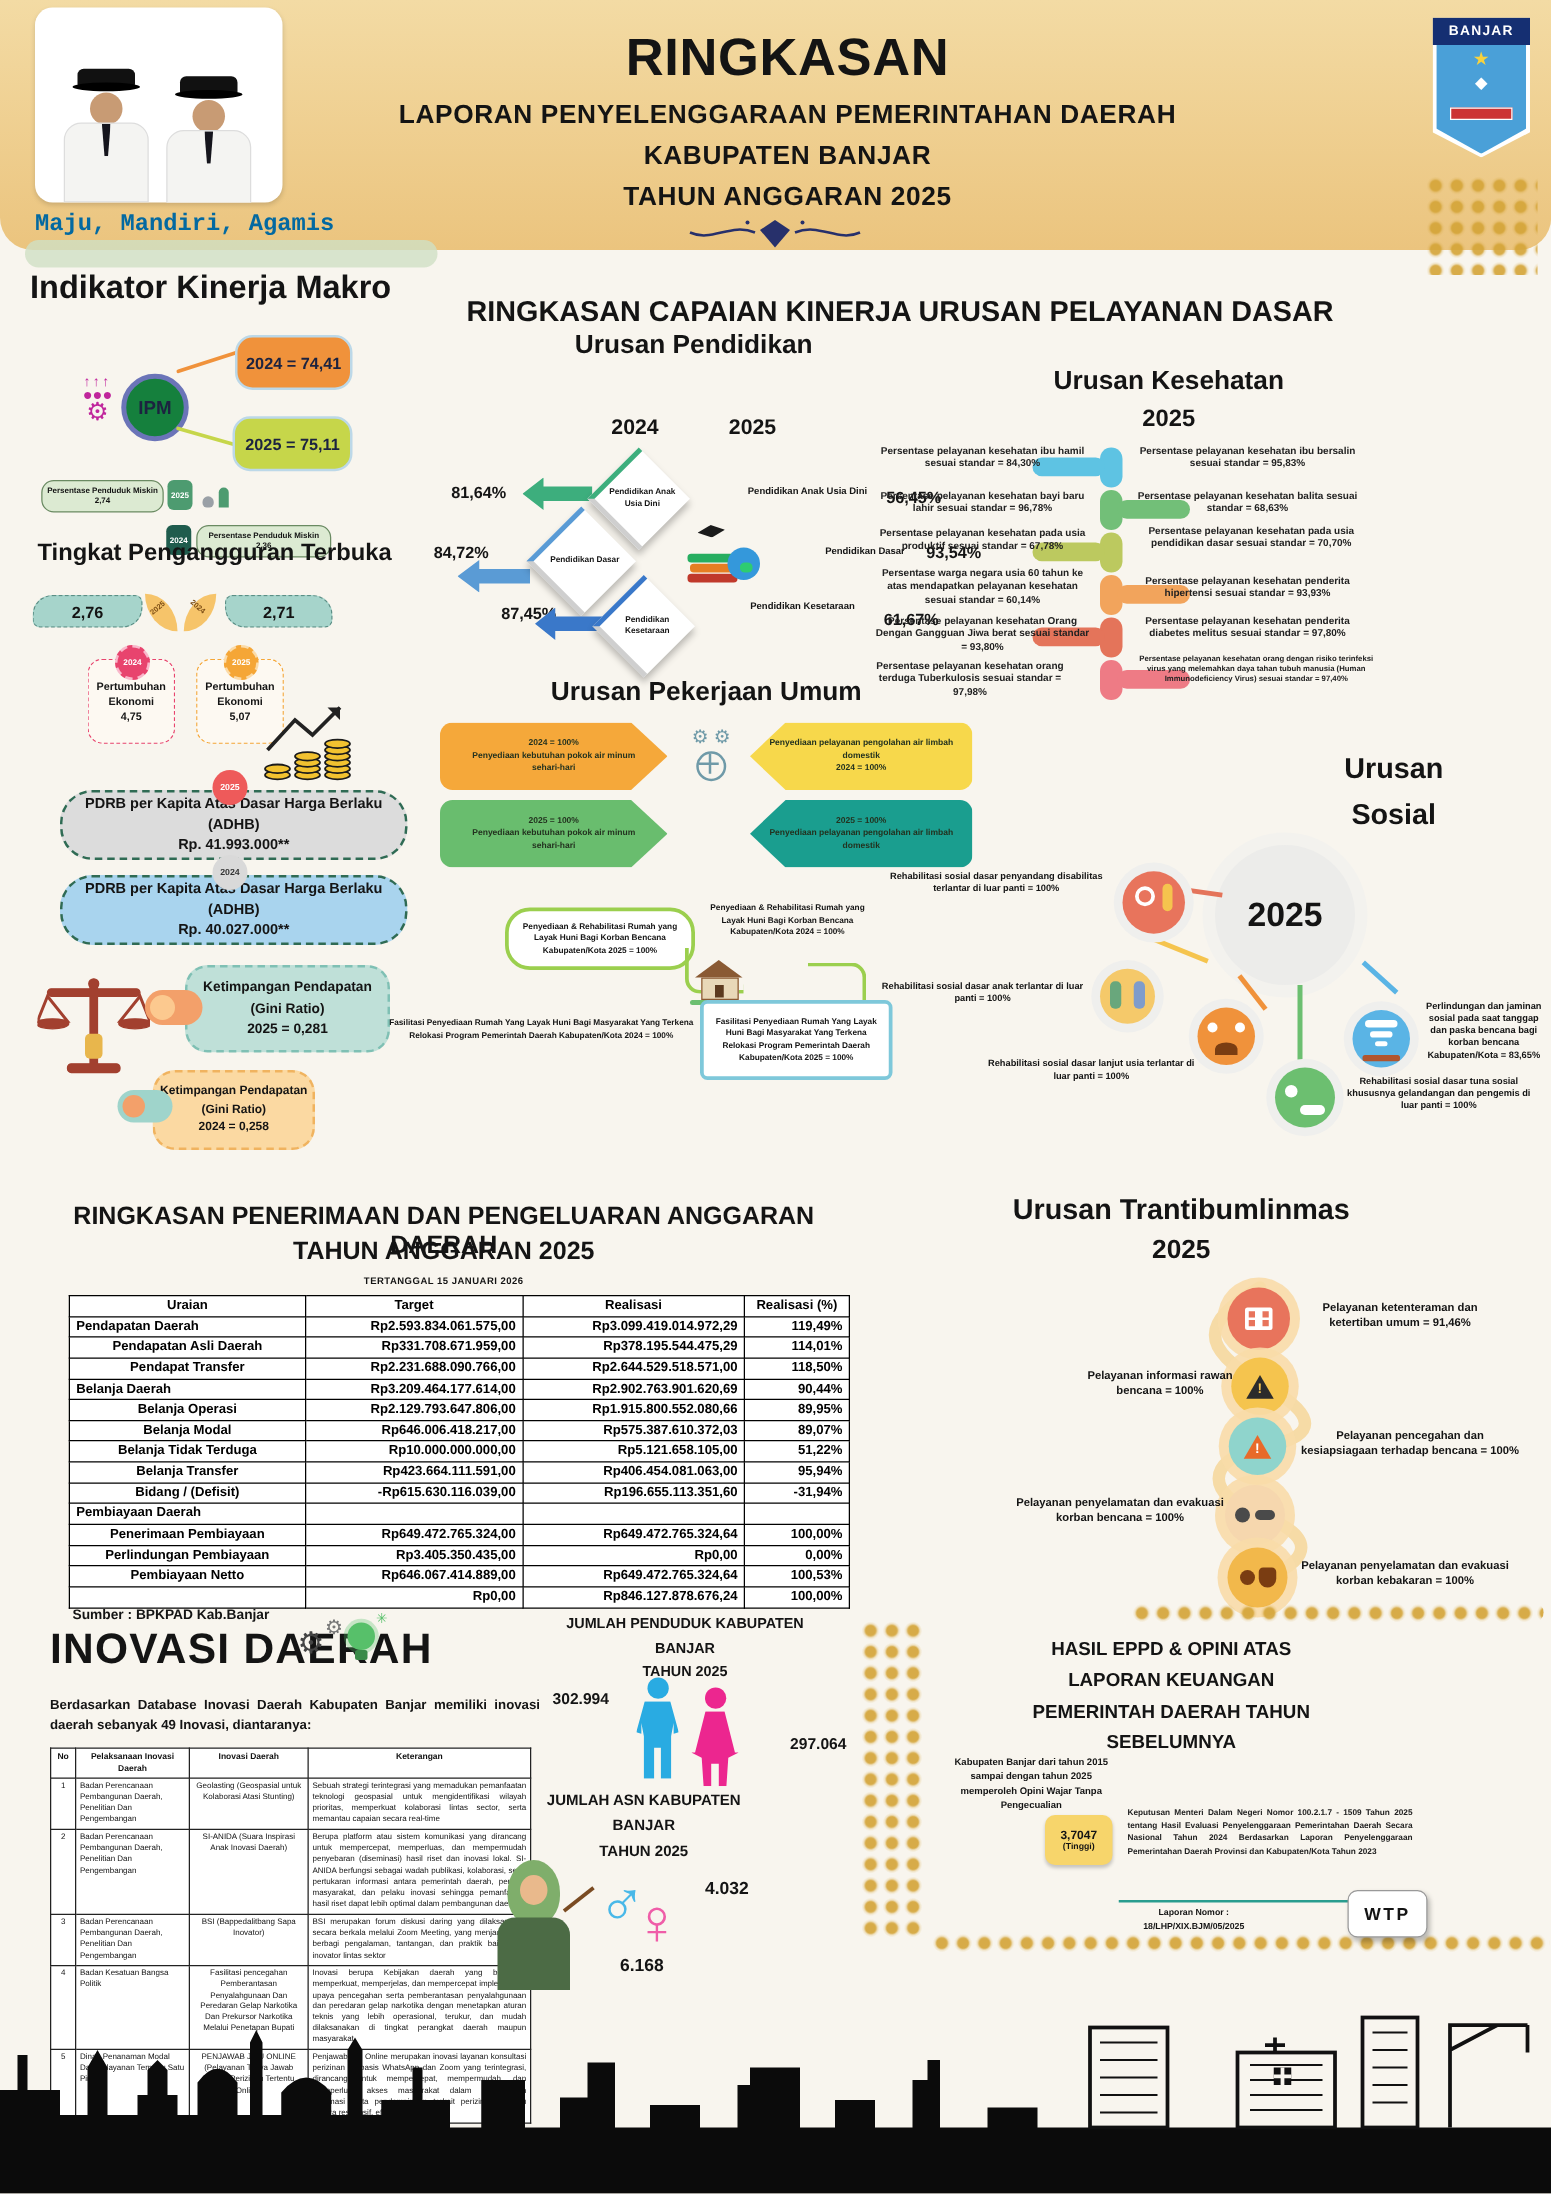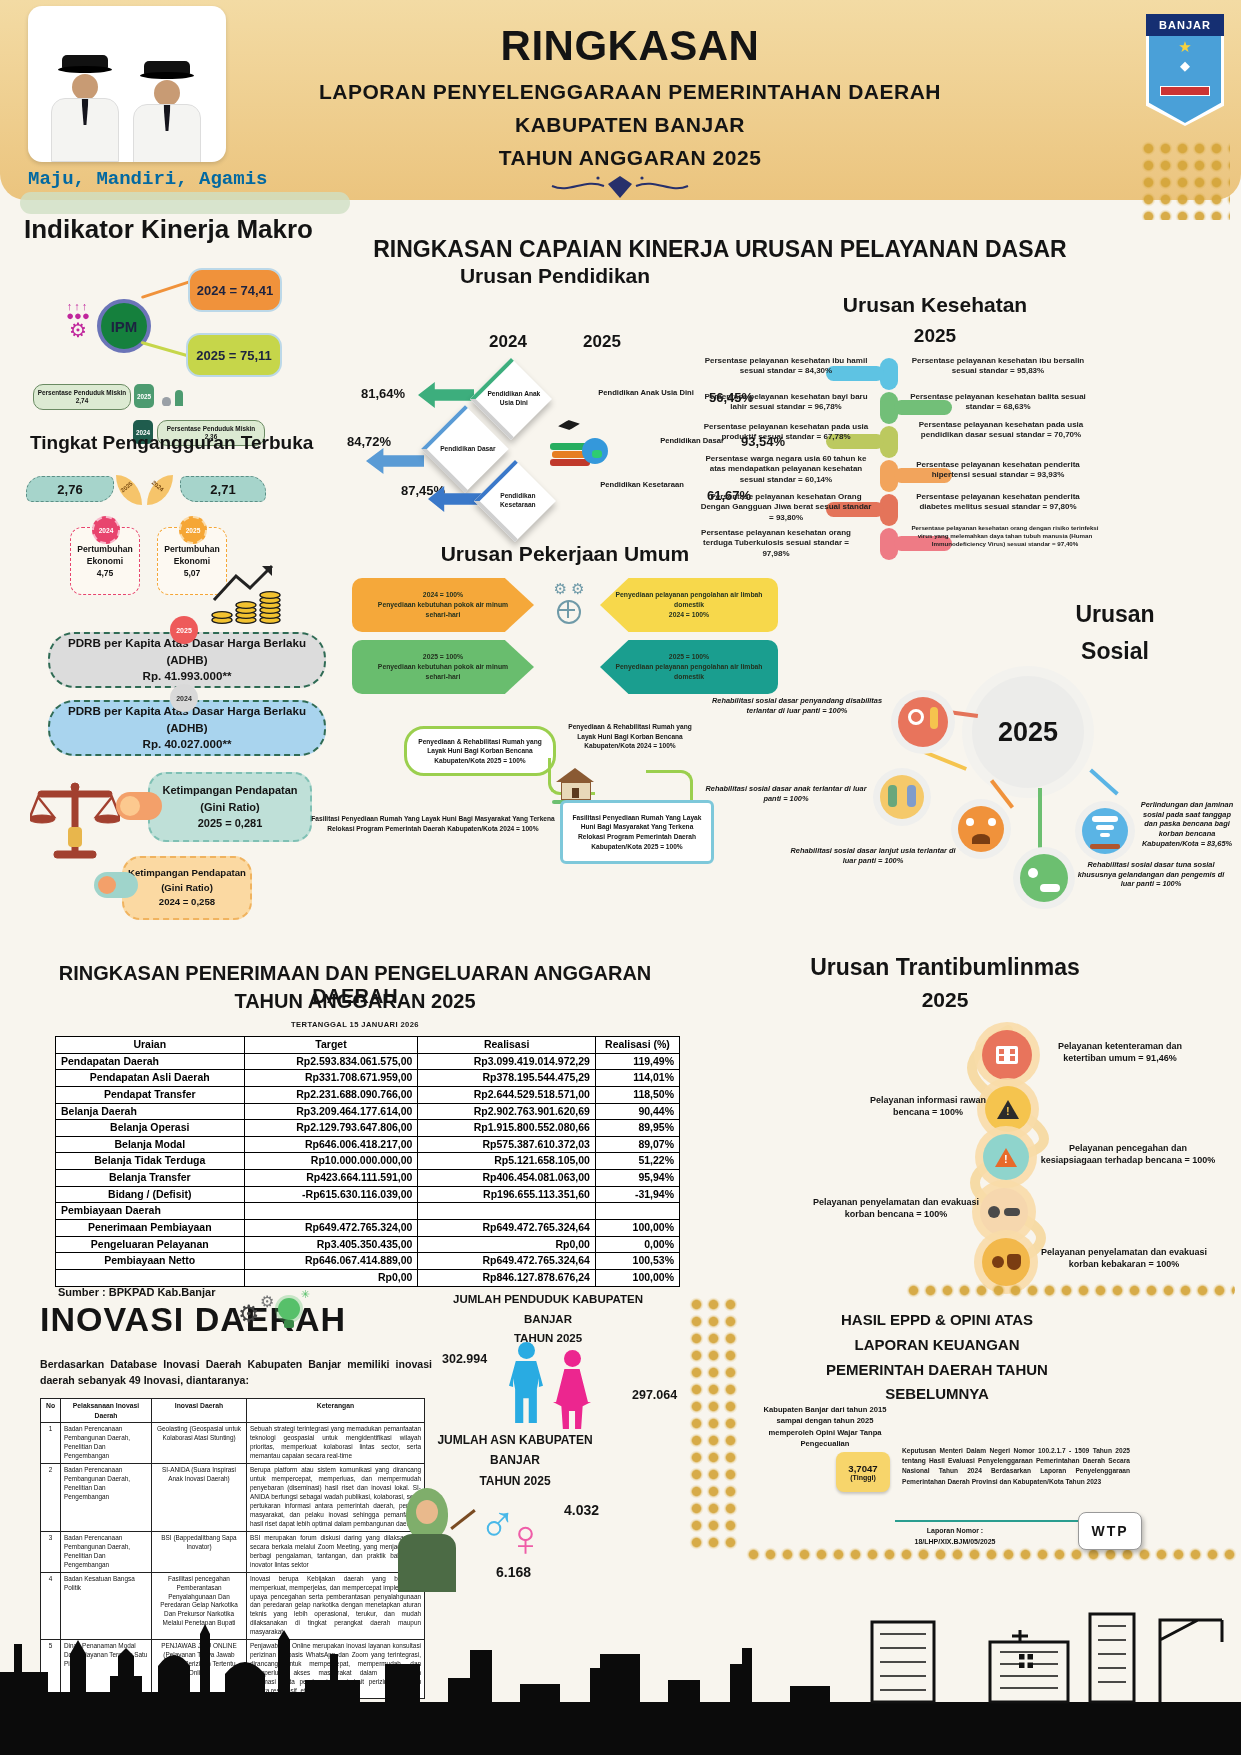--- a/index.html
+++ b/index.html
@@ -46,21 +46,21 @@
   .pu-arrow{position:absolute;display:flex;flex-direction:column;align-items:center;justify-content:center;
             font-size:6.8px;font-weight:800;color:#23321f;text-align:center;line-height:1.5;padding:0 14px;box-sizing:border-box;}
   .pu-r{clip-path:polygon(0 0,84% 0,100% 50%,84% 100%,0 100%);border-radius:10px;}
   .pu-l{clip-path:polygon(16% 0,100% 0,100% 100%,16% 100%,0 50%);border-radius:10px;}
   
   .kseg{position:absolute;width:18px;height:32px;border-radius:9px;}
   .kpill{position:absolute;width:58px;height:15px;border-radius:8px;}
   .ktxt{position:absolute;font-size:8px;font-weight:700;text-align:center;line-height:1.3;color:#222;}
   
   .soc-c{position:absolute;border-radius:50%;box-shadow:0 0 0 7px #efefed;}
-  .soc-t{position:absolute;font-size:7.4px;font-weight:700;text-align:center;line-height:1.3;font-style:italic;}
+  .soc-t{position:absolute;font-size:7.4px;font-weight:700;text-align:center;line-height:1.3;}
   
   .tbl{border-collapse:collapse;background:#fff;}
   .budget{width:625px;}
   .budget th,.budget td{border:1.7px solid #000;font-weight:700;font-size:10.5px;padding:1px 5px;line-height:1.3;color:#000;}
   .budget th{text-align:center;}
   .budget th:nth-child(1){width:190px;}.budget th:nth-child(2){width:168px;}
   .budget th:nth-child(3){width:172px;}.budget th:nth-child(4){width:76px;}
   .budget td:nth-child(1){text-align:left;}
   .budget tr.child td:nth-child(1){text-align:center;}
   .budget td:nth-child(2),.budget td:nth-child(3),.budget td:nth-child(4){text-align:right;}
@@ -484,21 +484,21 @@
           <td></td>
           <td></td>
         </tr>
         <tr class="child">
           <td>Penerimaan Pembiayaan</td>
           <td>Rp649.472.765.324,00</td>
           <td>Rp649.472.765.324,64</td>
           <td>100,00%</td>
         </tr>
         <tr class="child">
-          <td>Pengeluaran Pelayanan</td>
+          <td>Perlindungan Pembiayaan</td>
           <td>Rp3.405.350.435,00</td>
           <td>Rp0,00</td>
           <td>0,00%</td>
         </tr>
         <tr class="child">
           <td>Pembiayaan Netto</td>
           <td>Rp646.067.414.889,00</td>
           <td>Rp649.472.765.324,64</td>
           <td>100,53%</td>
         </tr>

